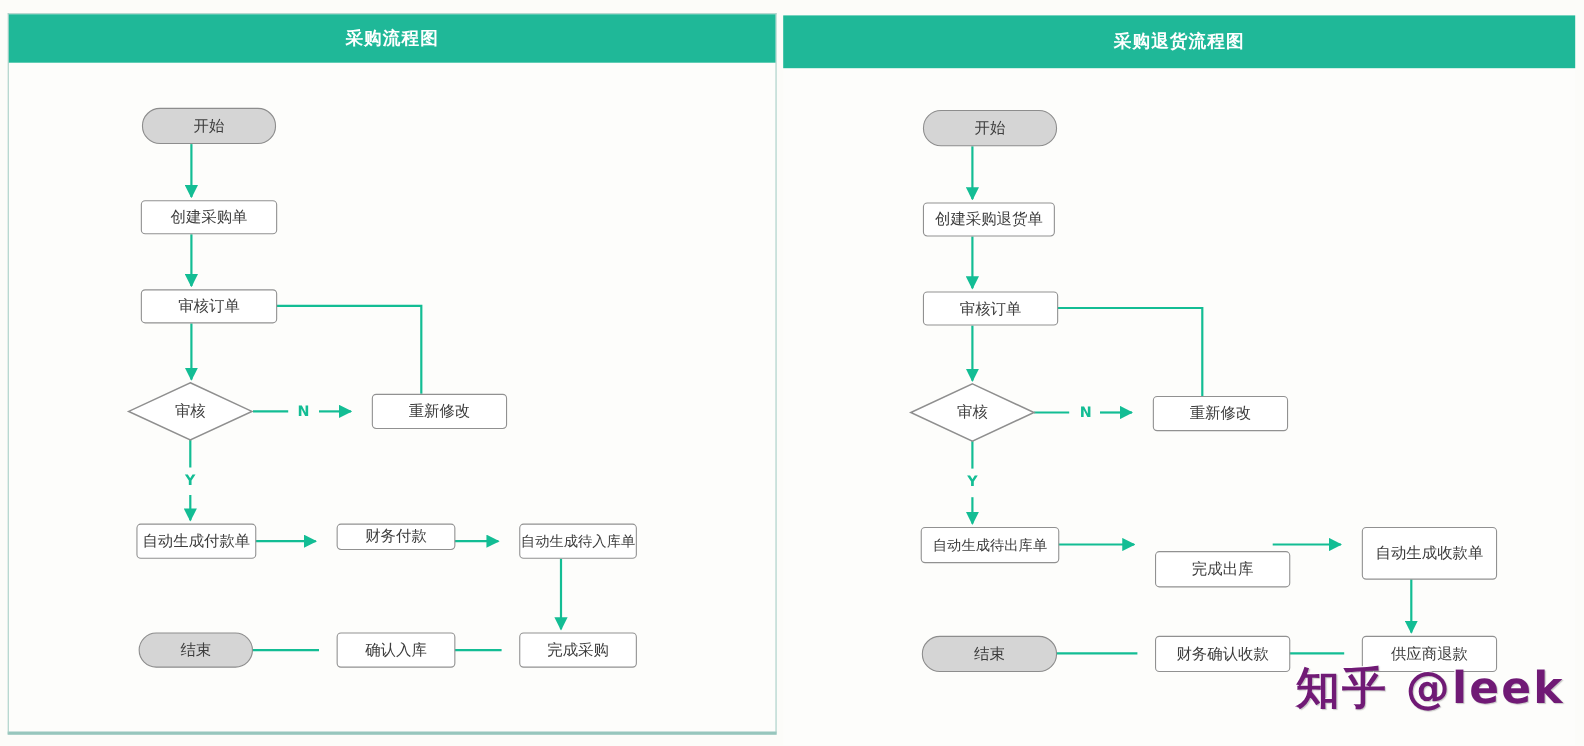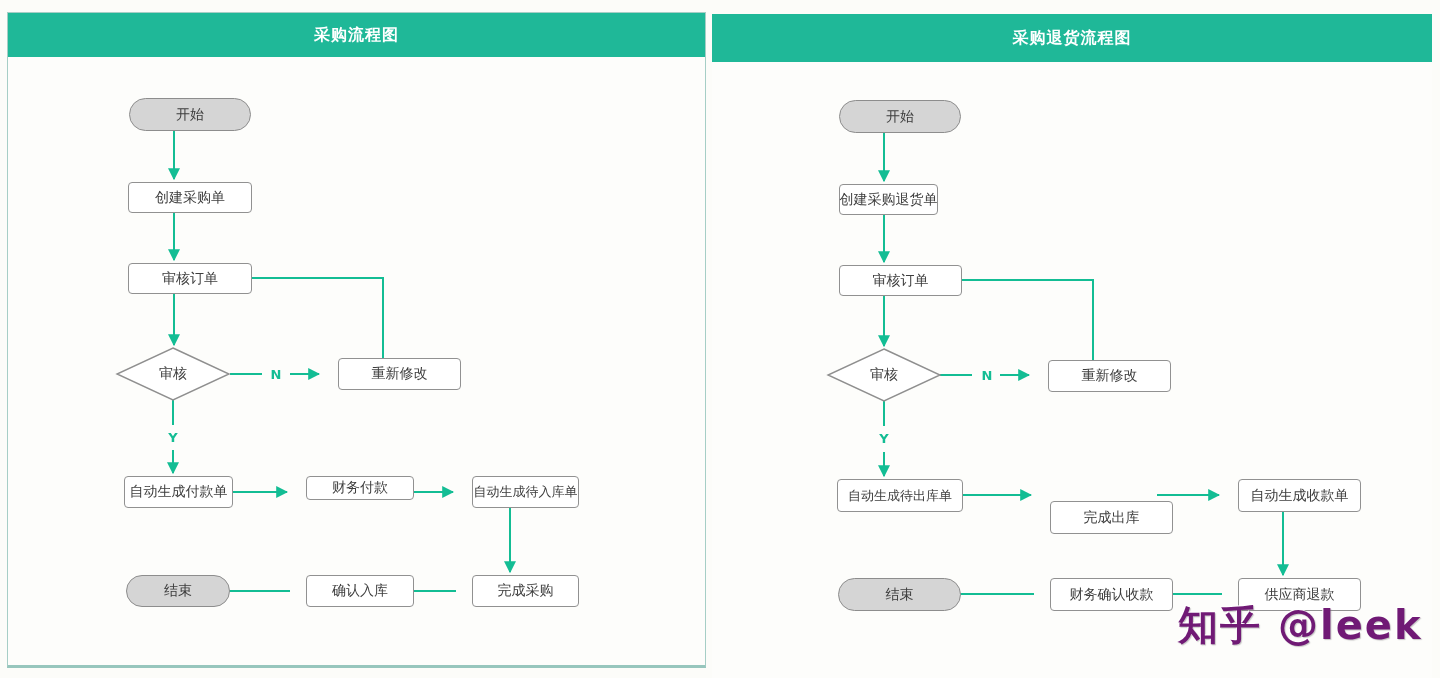--- a/index.html
+++ b/index.html
@@ -114,28 +114,28 @@
   <div class="branch-label" style="left:163px;top:427px;width:20px;height:20px;">Y</div>
   <div class="node rect-node" style="left:322px;top:358px;width:123px;height:32px;">重新修改</div>
   <div class="node rect-node" style="left:108px;top:476px;width:109px;height:32px;">自动生成付款单</div>
   <div class="node rect-node" style="left:290px;top:476px;width:108px;height:24px;">财务付款</div>
   <div class="node rect-node tight" style="left:456px;top:476px;width:107px;height:32px;">自动生成待入库单</div>
   <div class="node rect-node" style="left:456px;top:575px;width:107px;height:32px;">完成采购</div>
   <div class="node rect-node" style="left:290px;top:575px;width:108px;height:32px;">确认入库</div>
   <div class="node pill-node" style="left:110px;top:575px;width:104px;height:32px;">结束</div>
 
   <div class="node pill-node" style="left:823px;top:100px;width:122px;height:33px;">开始</div>
-  <div class="node rect-node" style="left:823px;top:184px;width:99px;height:31px;">创建采购退货单</div>
+  <div class="node rect-node" style="left:823px;top:184px;width:120px;height:31px;">创建采购退货单</div>
   <div class="node rect-node" style="left:823px;top:265px;width:123px;height:31px;">审核订单</div>
   <div class="diamond-label" style="left:844px;top:363px;width:80px;height:24px;">审核</div>
   <div class="branch-label" style="left:977px;top:365px;width:20px;height:20px;">N</div>
   <div class="branch-label" style="left:874px;top:428px;width:20px;height:20px;">Y</div>
   <div class="node rect-node" style="left:1032px;top:360px;width:123px;height:32px;">重新修改</div>
   <div class="node rect-node tight" style="left:821px;top:479px;width:126px;height:33px;">自动生成待出库单</div>
   <div class="node rect-node" style="left:1034px;top:501px;width:123px;height:33px;">完成出库</div>
-  <div class="node rect-node" style="left:1222px;top:479px;width:123px;height:33px;">自动生成收款单</div>
+  <div class="node rect-node" style="left:1222px;top:479px;width:123px;height:48px;">自动生成收款单</div>
   <div class="node rect-node" style="left:1222px;top:578px;width:123px;height:33px;">供应商退款</div>
   <div class="node rect-node" style="left:1034px;top:578px;width:123px;height:33px;">财务确认收款</div>
   <div class="node pill-node" style="left:822px;top:578px;width:123px;height:33px;">结束</div>
 
   <div class="watermark">知乎 @leek</div>
 
 </div>
 
 </body></html>

